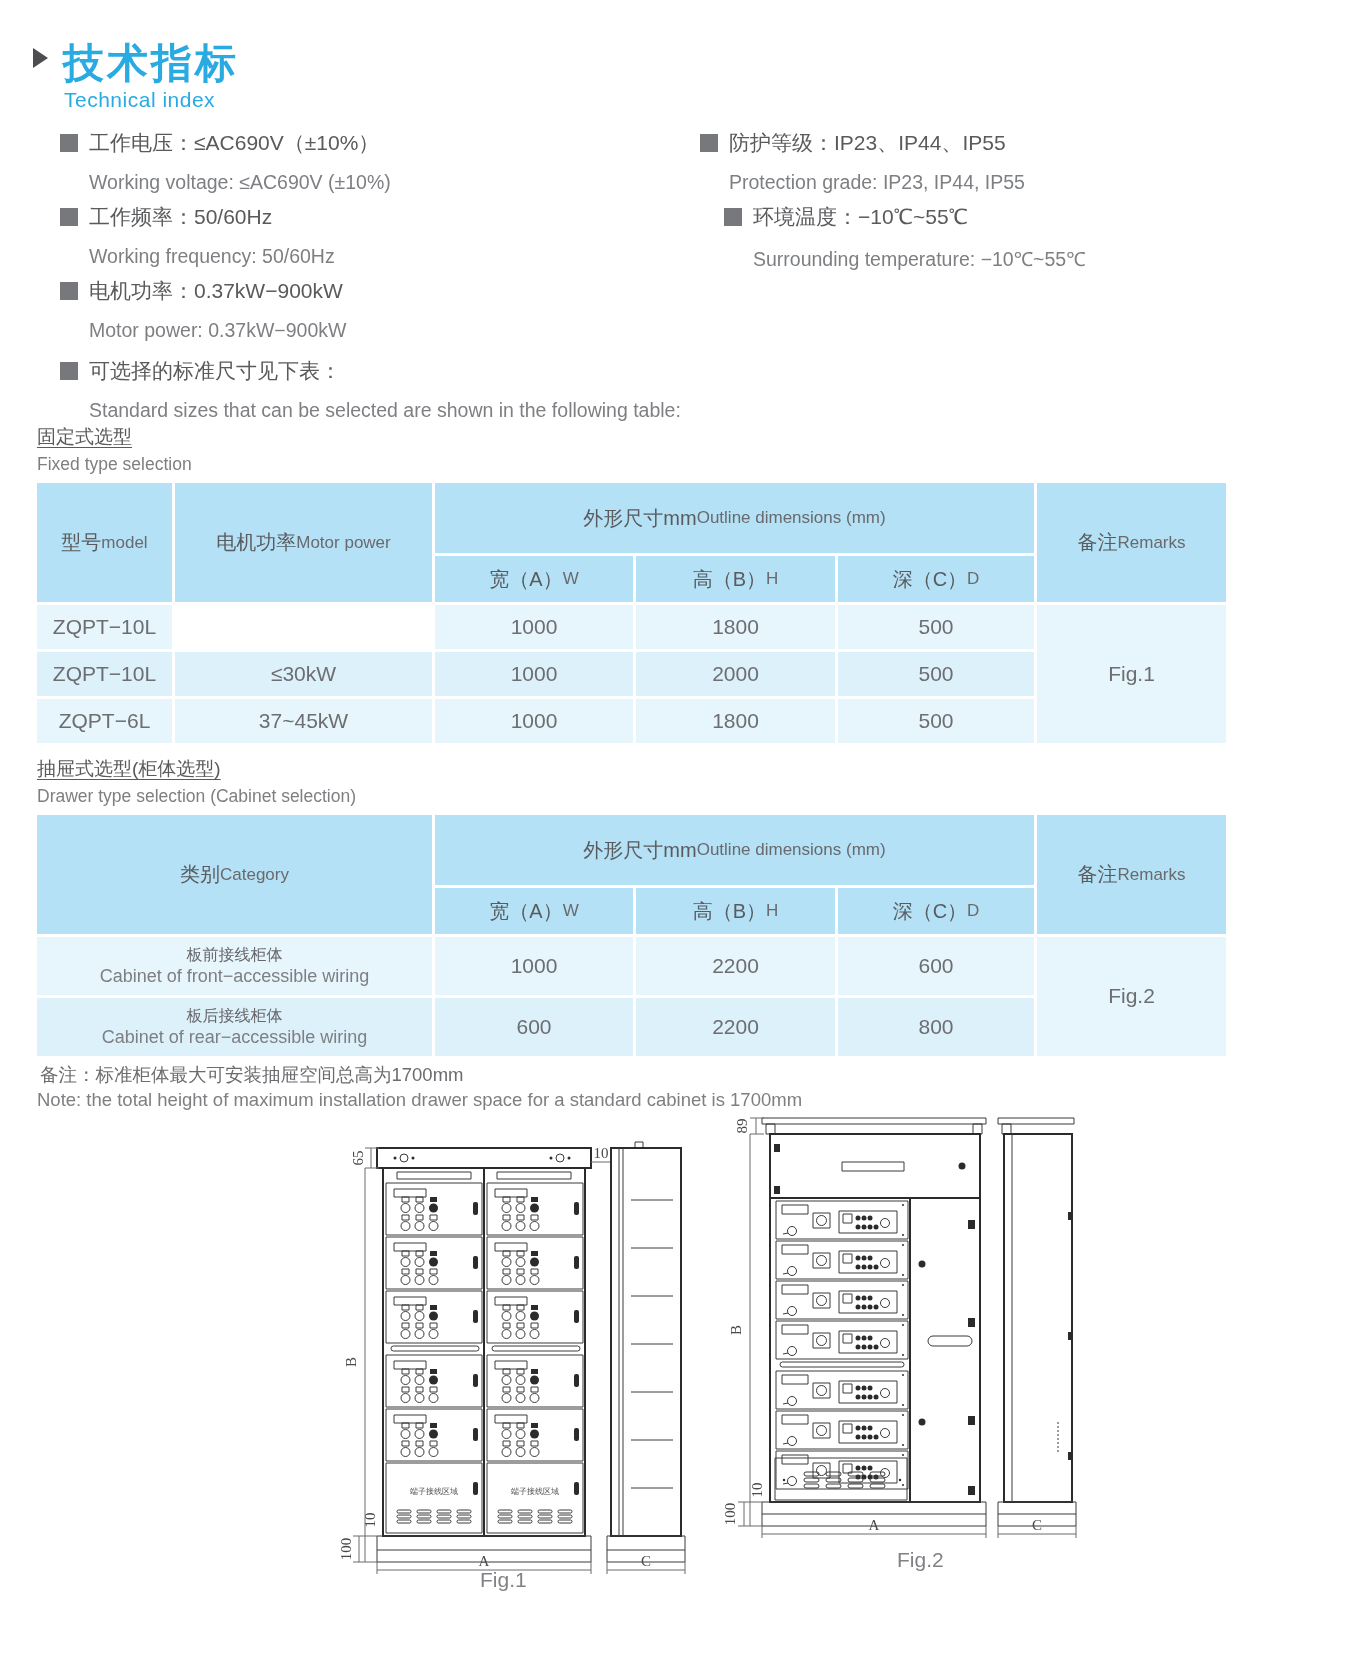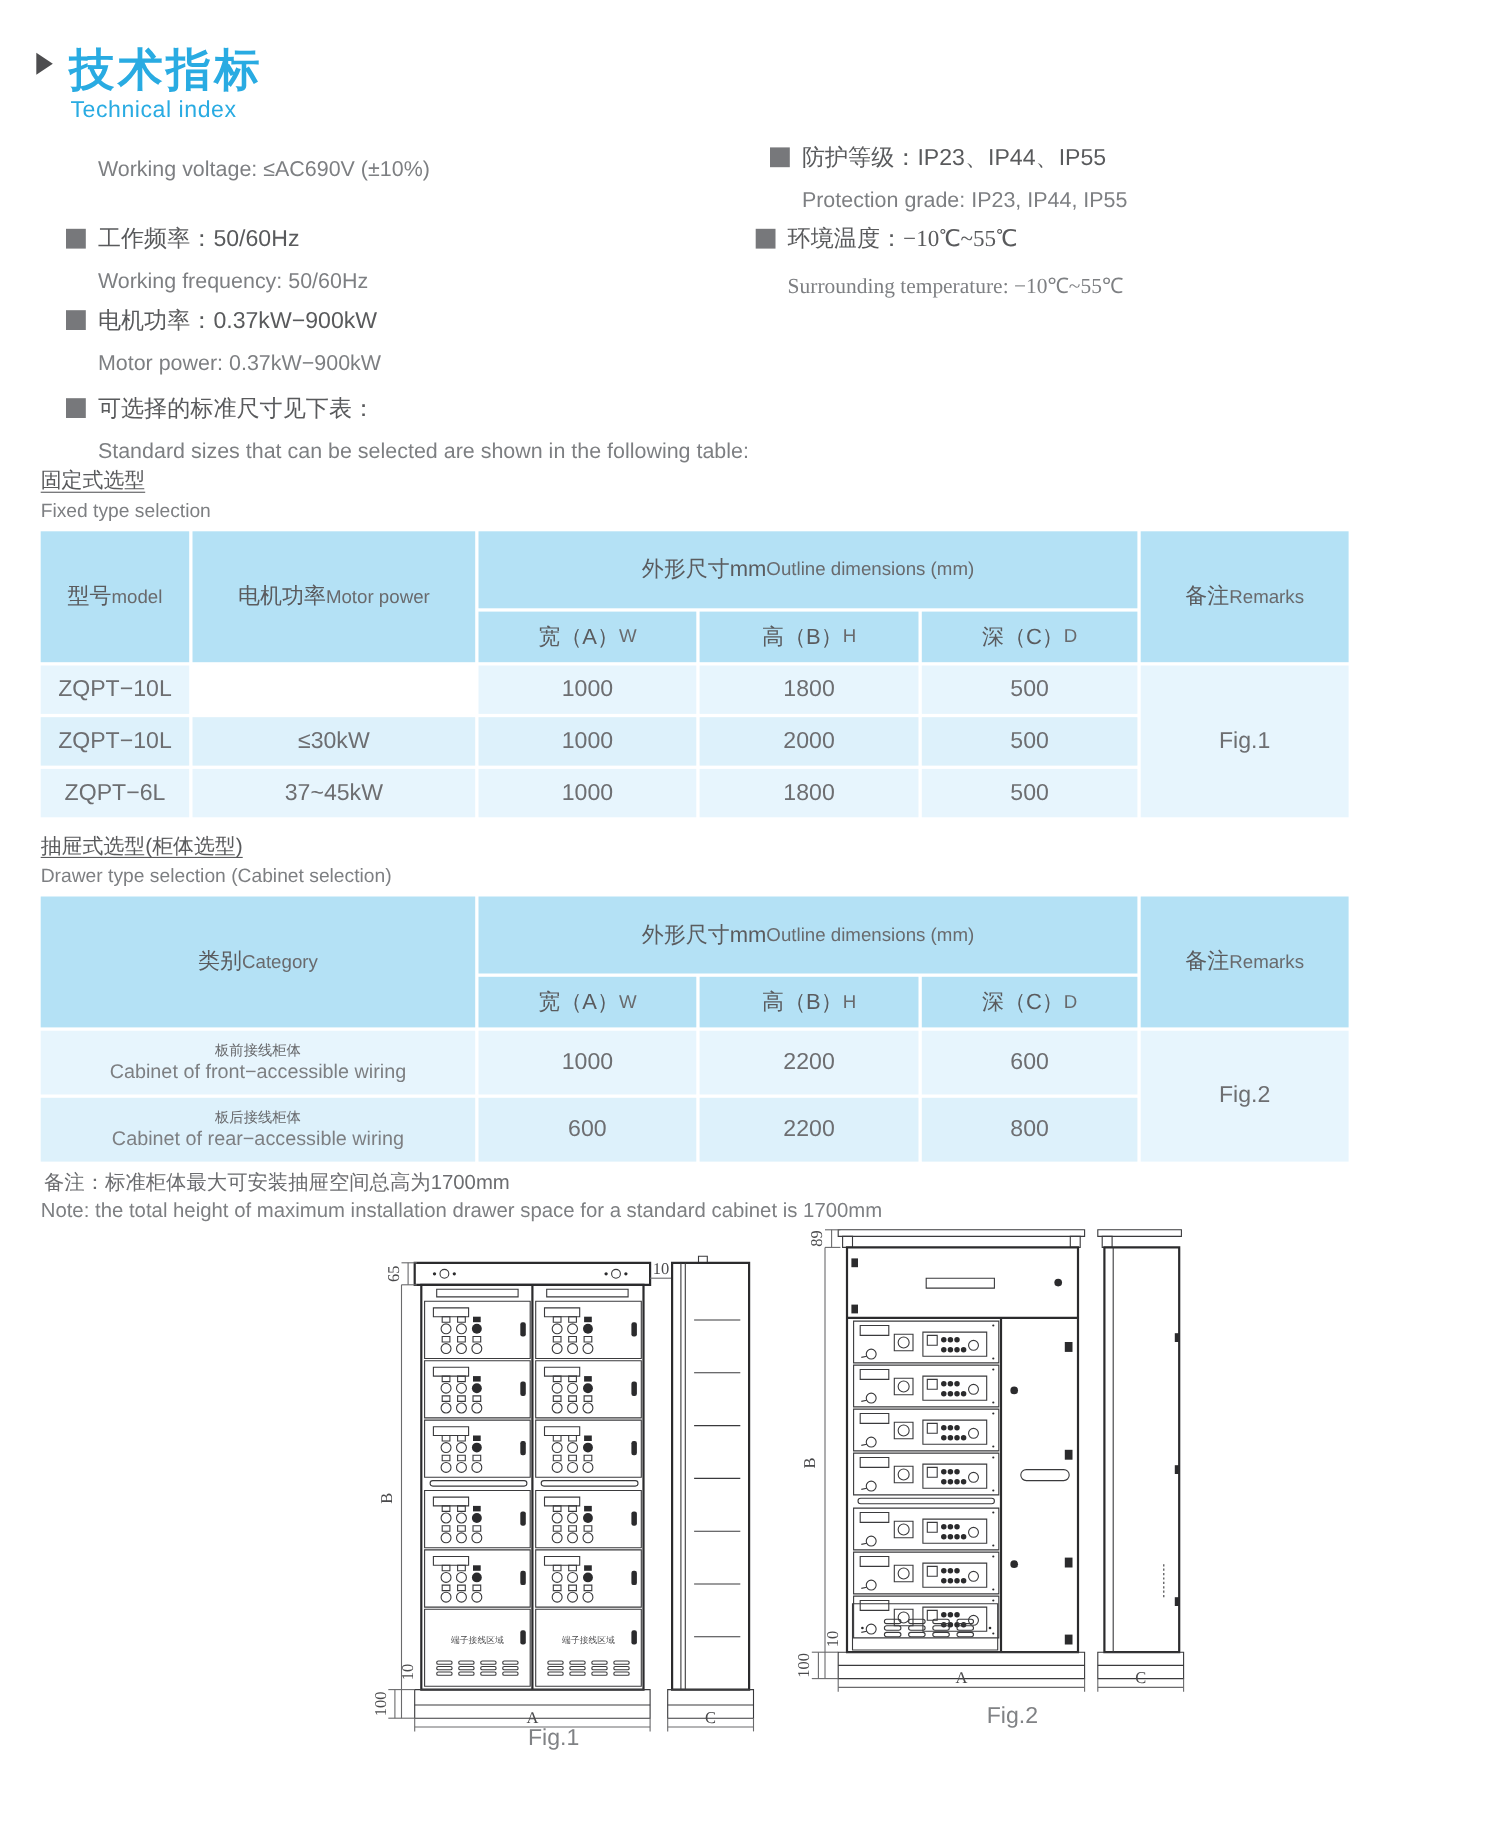--- a/index.html
+++ b/index.html
@@ -28,21 +28,21 @@
     background:#b4e1f5;display:flex;flex-direction:row;align-items:center;
     justify-content:center;text-align:center;line-height:1.25;
   }
   .hcell .cn{font-size:20px;color:#5a5b5e;}
   .hcell .en{font-size:17px;color:#696a6d;}
   .dcell{
     background:#e7f5fd;display:flex;flex-direction:column;align-items:center;
     justify-content:center;text-align:center;font-size:21px;color:#6d6e71;line-height:1.25;
   }
   .dcell.alt{background:#ddf1fb;}
-  .dcell .cn{font-size:13px;color:#66676a;}
+  .dcell .cn{font-size:16px;color:#66676a;}
   .dcell .en{font-size:18px;color:#7d7f82;}
   
   .note-cn{font-size:18.5px;color:#6b6c6f;white-space:nowrap;}
   .note-en{font-size:18.5px;color:#7d7f82;white-space:nowrap;}
   
   svg.fig{overflow:visible;}
   svg.fig *{vector-effect:non-scaling-stroke;}
   .ln{stroke:#3a3a3c;stroke-width:1;fill:none;}
   .ln2{stroke:#2b2b2d;stroke-width:2;fill:none;}
   .fillk{fill:#2b2b2d;stroke:none;}
@@ -54,20 +54,24 @@
 </head>
 <body>
 
 <div class="abs" style="left:33px;top:48px;">
     <div class="title-arrow"></div>
   </div>
 <div class="abs title-cn" style="left:63px;top:36px;">技术指标</div>
 <div class="abs title-en" style="left:64px;top:88px;">Technical index</div>
 
 <div class="abs" style="left:60px;top:129px;">
+  <div class="spec-cn">
+      <span class="spec-bullet"></span>
+      <span>工作电压：≤AC690V（±10%）</span>
+    </div>
   <div class="spec-en">Working voltage: ≤AC690V (±10%)</div>
 </div>
 <div class="abs" style="left:60px;top:203px;">
   <div class="spec-cn">
       <span class="spec-bullet"></span>
       <span>工作频率：50/60Hz</span>
     </div>
   <div class="spec-en">Working frequency: 50/60Hz</div>
 </div>
 <div class="abs" style="left:60px;top:277px;">
@@ -85,21 +89,21 @@
   <div class="spec-en">Standard sizes that can be selected are shown in the following table:</div>
 </div>
 
 <div class="abs" style="left:700px;top:129px;">
   <div class="spec-cn">
       <span class="spec-bullet"></span>
       <span>防护等级：IP23、IP44、IP55</span>
     </div>
   <div class="spec-en">Protection grade: IP23, IP44, IP55</div>
 </div>
-<div class="abs" style="left:687px;top:203px;font-family:Liberation Serif, serif;">
+<div class="abs" style="left:724px;top:203px;">
   <div class="spec-cn">
       <span class="spec-bullet"></span>
       <span>环境温度：−10℃~55℃</span>
     </div>
   <div class="spec-en">Surrounding temperature: −10℃~55℃</div>
 </div>
 
 <div class="abs sec-cn" style="left:37px;top:424px;">固定式选型</div>
 <div class="abs sec-en" style="left:37px;top:454px;">Fixed type selection</div>
 

